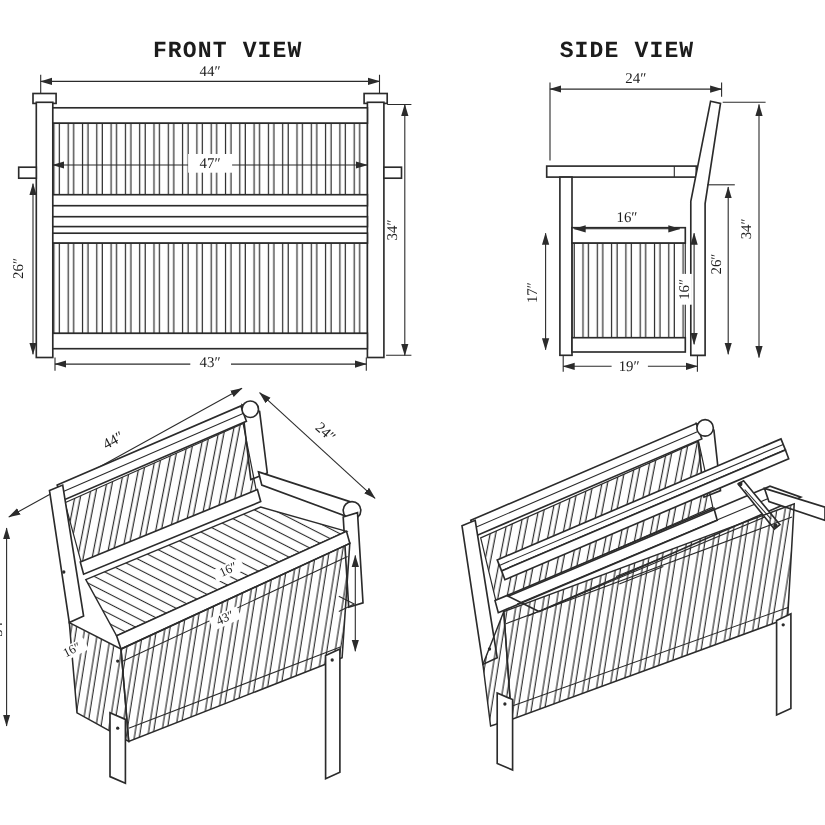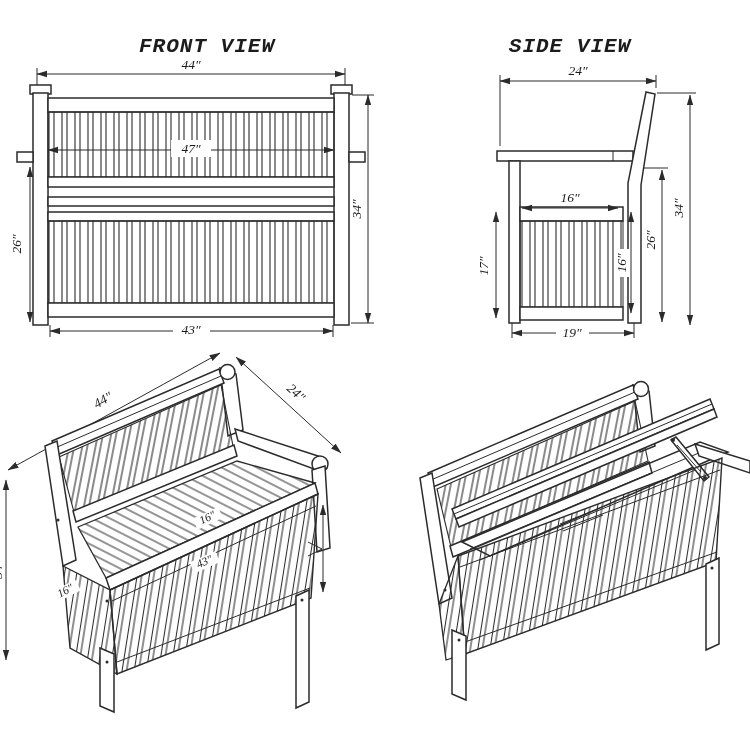--- a/index.html
+++ b/index.html
@@ -1,16 +1,16 @@
 <!DOCTYPE html>
 <html><head>
 <meta charset="utf-8">
 <style>
   html,body{margin:0;padding:0;background:#ffffff;}
-  #canvas-wrap{width:750px;height:750px;background:#ffffff;overflow:hidden;position:relative;font-style:italic;}
+  #canvas-wrap{width:750px;height:750px;background:#ffffff;overflow:hidden;position:relative;}
   svg{display:block;}
   .ln{stroke:#2b2b2b;stroke-width:1.5;fill:#ffffff;}
   .lnf{stroke:#2b2b2b;stroke-width:1.5;fill:none;}
   .thin{stroke:#2b2b2b;stroke-width:1;fill:none;}
   .dim{stroke:#2b2b2b;stroke-width:1;fill:none;}
   .t-title{font-family:"Liberation Mono",monospace;font-weight:700;font-size:21px;fill:#1c1c1c;letter-spacing:1px;}
   .t-dim{font-family:"Liberation Serif",serif;font-size:13.5px;fill:#1c1c1c;}
   .t-dim-s{font-family:"Liberation Serif",serif;font-size:11.5px;fill:#1c1c1c;}
   .wbg{fill:#ffffff;}
   .dot{fill:#2b2b2b;}

